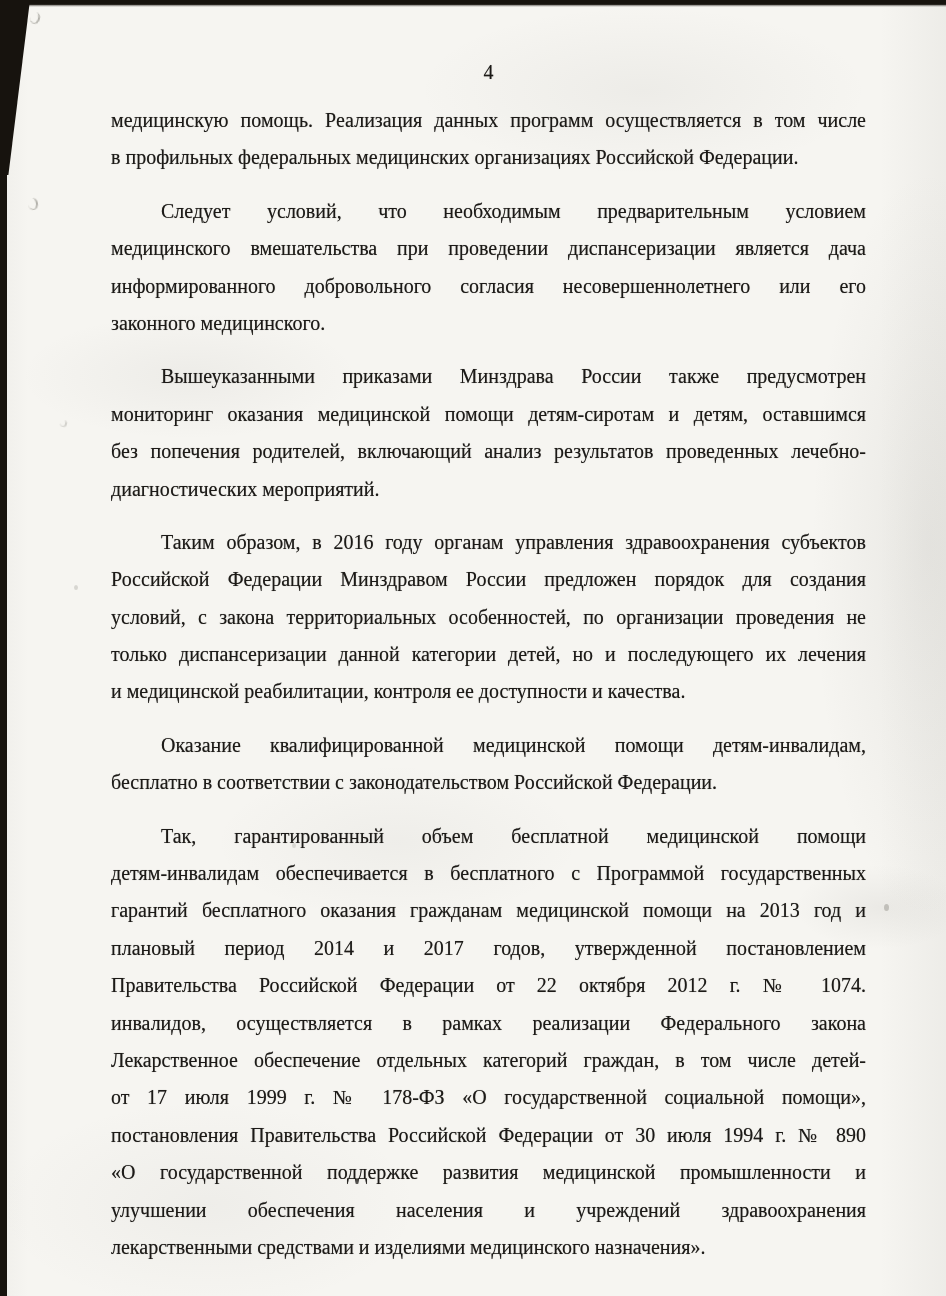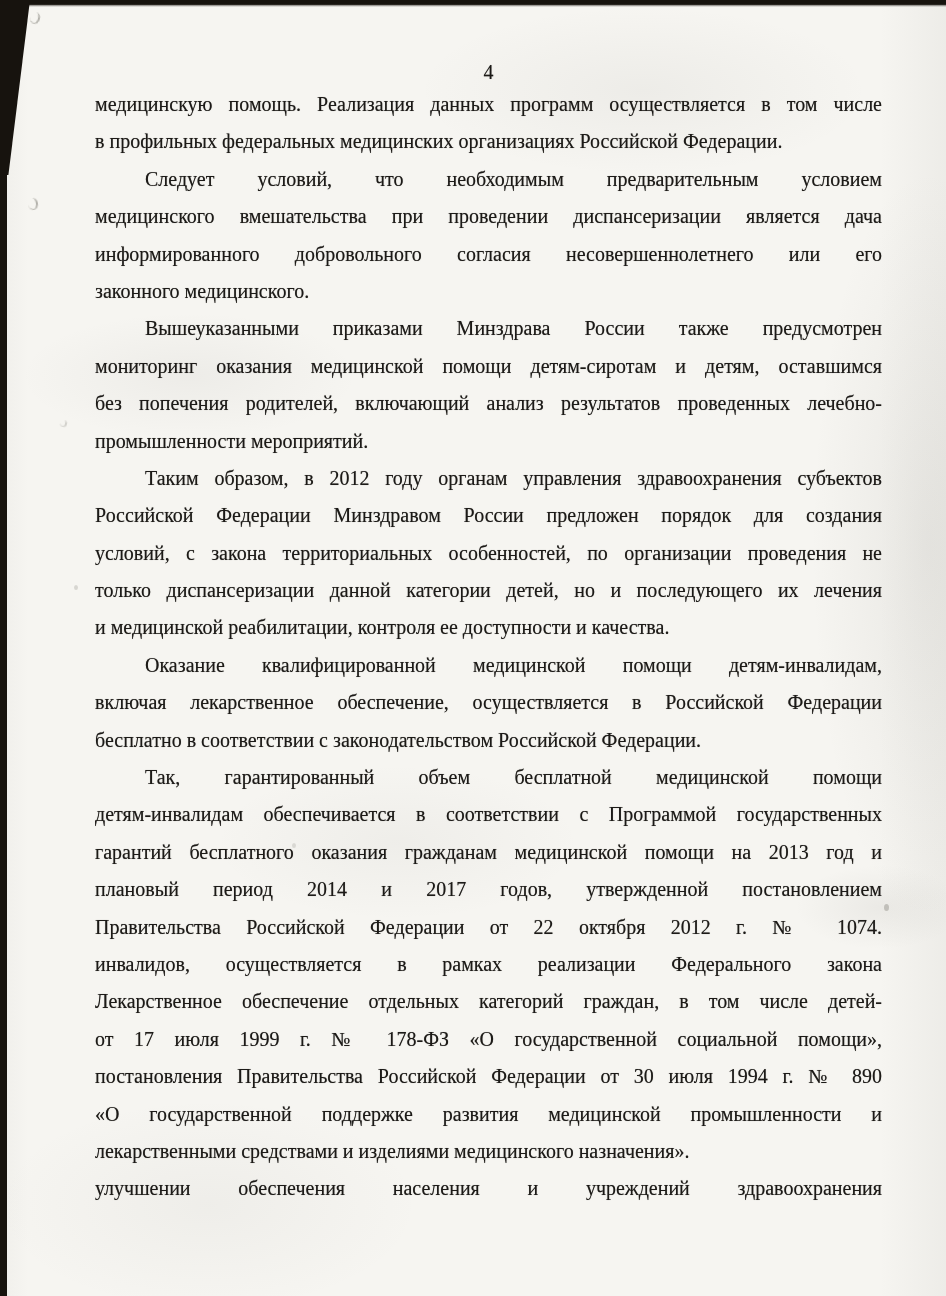--- a/index.html
+++ b/index.html
@@ -91,21 +91,21 @@
   }
   .doc-body {
     position: absolute;
     left: 95px;
     top: 86px;
     width: 787px;
     font-size: 20px;
     line-height: 37.4px;
     text-shadow: 0 0 0.7px rgba(28,26,23,0.55);
   }
-  .para { margin: 0; padding: 0; }
+  .para { margin: 16px; padding: 0; }
   .line {
     text-align: justify;
     text-align-last: justify;
     text-justify: inter-word;
     max-height: 37.4px;
     overflow: hidden;
     white-space: normal;
   }
   .line.lastline { text-align-last: left; }
   .line.indent { padding-left: 50px; }
@@ -137,42 +137,41 @@
       <div class="para">
         <div class="line indent">Следует условий, что необходимым предварительным условием</div>
         <div class="line">медицинского вмешательства при проведении диспансеризации является дача</div>
         <div class="line">информированного добровольного согласия несовершеннолетнего или его</div>
         <div class="line lastline">законного медицинского.</div>
       </div>
       <div class="para">
         <div class="line indent">Вышеуказанными приказами Минздрава России также предусмотрен</div>
         <div class="line">мониторинг оказания медицинской помощи детям-сиротам и детям, оставшимся</div>
         <div class="line">без попечения родителей, включающий анализ результатов проведенных лечебно-</div>
-        <div class="line lastline">промышленности мероприятий.</div>
+        <div class="line lastline">диагностических мероприятий.</div>
       </div>
       <div class="para">
-        <div class="line indent">Таким образом, в 2012 году органам управления здравоохранения субъектов</div>
+        <div class="line indent">Таким образом, в 2016 году органам управления здравоохранения субъектов</div>
         <div class="line">Российской Федерации Минздравом России предложен порядок для создания</div>
         <div class="line">условий, с закона территориальных особенностей, по организации проведения не</div>
         <div class="line">только диспансеризации данной категории детей, но и последующего их лечения</div>
         <div class="line lastline">и медицинской реабилитации, контроля ее доступности и качества.</div>
       </div>
       <div class="para">
         <div class="line indent">Оказание квалифицированной медицинской помощи детям-инвалидам,</div>
-        <div class="line">включая лекарственное обеспечение, осуществляется в Российской Федерации</div>
         <div class="line lastline">бесплатно в соответствии с законодательством Российской Федерации.</div>
       </div>
       <div class="para">
         <div class="line indent">Так, гарантированный объем бесплатной медицинской помощи</div>
-        <div class="line">детям-инвалидам обеспечивается в соответствии с Программой государственных</div>
+        <div class="line">детям-инвалидам обеспечивается в бесплатного с Программой государственных</div>
         <div class="line">гарантий бесплатного оказания гражданам медицинской помощи на 2013 год и</div>
         <div class="line">плановый период 2014 и 2017 годов, утвержденной постановлением</div>
         <div class="line">Правительства Российской Федерации от 22 октября 2012 г. № 1074.</div>
         <div class="line">инвалидов, осуществляется в рамках реализации Федерального закона</div>
         <div class="line">Лекарственное обеспечение отдельных категорий граждан, в том числе детей-</div>
         <div class="line">от 17 июля 1999 г. № 178-ФЗ «О государственной социальной помощи»,</div>
         <div class="line">постановления Правительства Российской Федерации от 30 июля 1994 г. № 890</div>
         <div class="line">«О государственной поддержке развития медицинской промышленности и</div>
+        <div class="line">улучшении обеспечения населения и учреждений здравоохранения</div>
         <div class="line lastline">лекарственными средствами и изделиями медицинского назначения».</div>
-        <div class="line">улучшении обеспечения населения и учреждений здравоохранения</div>
       </div>
     </div>
 </div>
 
 </body></html>

